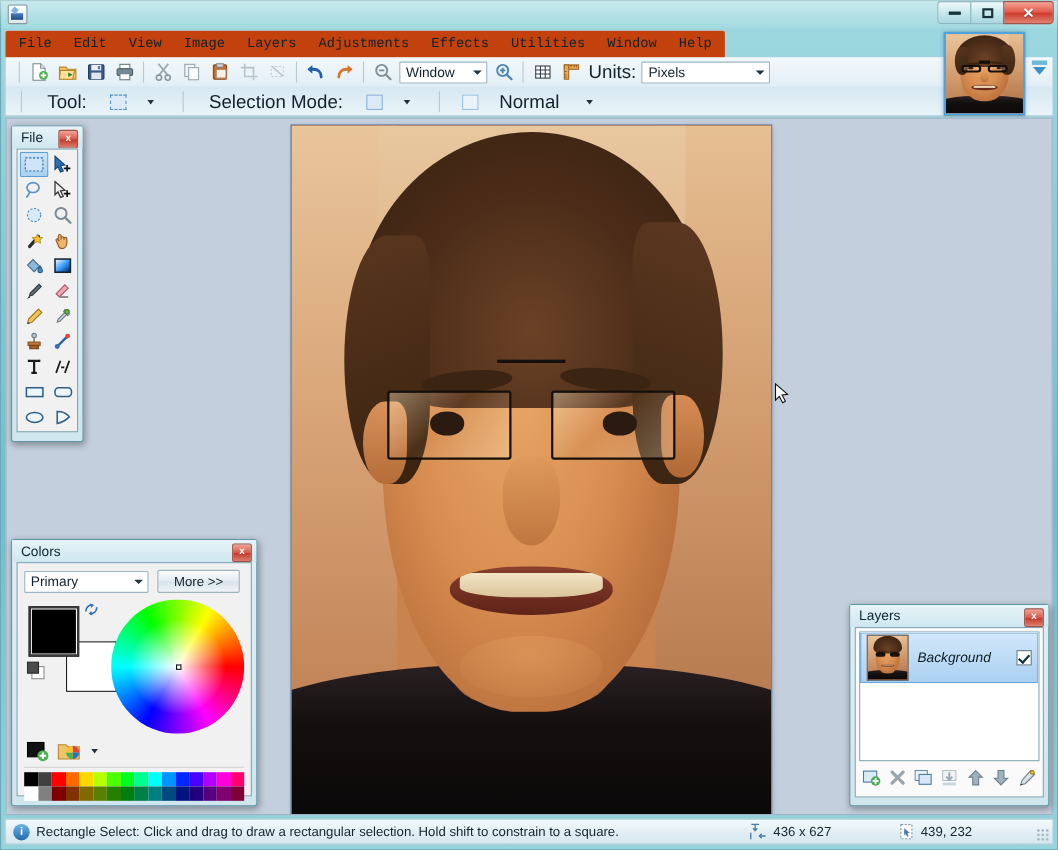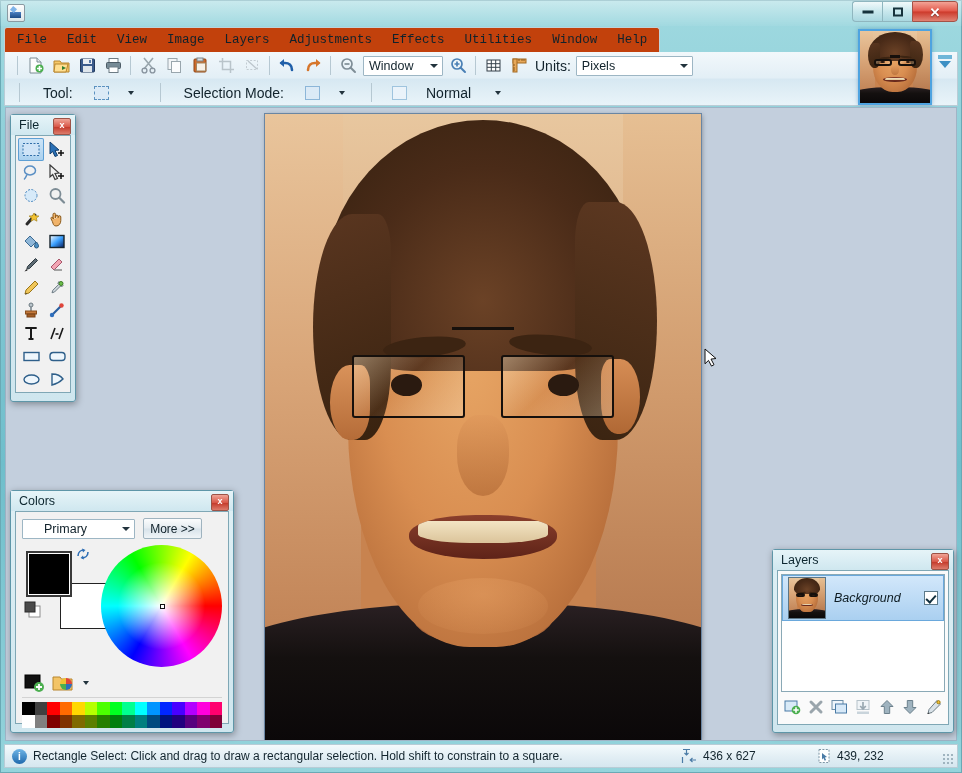--- a/index.html
+++ b/index.html
@@ -83,21 +83,21 @@
   }
   .trow{position:absolute;left:0;height:27px;display:flex;align-items:center;}
   .trow.r1{top:0;}
   .trow.r2{top:27px;gap:16px;}
   .tsep{width:1px;height:19px;background:#b6c8d2;margin:0 4px;}
   .tbtn{
     width:24px;height:23px;margin:0 1px;border-radius:2px;
     position:relative;display:flex;align-items:center;justify-content:center;
     cursor:default;
   }
-  .tlabel{font-size:14px;color:#11222b;margin:0 5px 0 3px;}
+  .tlabel{font-size:17px;color:#11222b;margin:0 5px 0 3px;}
   .combo{
     height:20px;background:#fff;border:1px solid #9db6c4;border-radius:1px;
     display:flex;align-items:center;position:relative;box-sizing:border-box;
   }
   .combo .cval{padding:0 18px 0 5px;font-size:12.5px;color:#11222b;line-height:18px;white-space:nowrap;}
   .combo .carrow{
     position:absolute;right:4px;top:50%;transform:translateY(-50%);
     width:0;height:0;border-left:4px solid transparent;border-right:4px solid transparent;
     border-top:4px solid #22333d;
   }
@@ -173,21 +173,21 @@
   }
   .tool-cell.active{
     background:linear-gradient(180deg,#cfe6f8,#a9d0ee);
     box-shadow:inset 0 0 0 1px #5d9fd4;
   }
 
   
   #colors-palette{left:10px;top:490px;width:224px;height:243px;}
   .colors-inner{padding:6px;}
   .cp-row1{display:flex;align-items:center;gap:8px;margin-bottom:8px;}
-  .cp-combo{width:113px;height:20px;padding-left:16px;}
+  .cp-combo{width:113px;height:20px;}
   .btn-std{
     height:21px;background:linear-gradient(180deg,#fbfcfd,#e5ecf1 48%,#d8e3ea 52%,#eff4f7);
     border:1px solid #9fb3bf;border-radius:2px;font-size:12px;color:#11222b;
     display:flex;align-items:center;justify-content:center;cursor:default;box-sizing:border-box;
   }
   .cp-main{display:flex;}
   .swatch-area{width:80px;position:relative;height:110px;}
   .sw-primary{
     position:absolute;left:4px;top:4px;width:46px;height:46px;
     background:#000;border:2px solid #3a3a3a;box-sizing:border-box;
@@ -721,21 +721,21 @@
       <span class="pal-close">x</span>
     </div>
     <div class="pal-body" style="height:213px;">
       <div class="colors-inner">
 
         <div class="cp-row1">
           <div class="combo cp-combo">
             <span class="cval">Primary</span>
             <span class="carrow"></span>
           </div>
-          <div class="btn-std" style="width:59px;">More &gt;&gt;</div>
+          <div class="btn-std" style="width:75px;">More &gt;&gt;</div>
         </div>
 
         <div class="cp-main">
           <div class="swatch-area">
             <div class="sw-secondary"></div>
             <div class="sw-primary"></div>
             <svg class="sw-swap" viewBox="0 0 14 14">
               <path d="M2 9c0-4 3-6 6-6" stroke="#2f6fb5" stroke-width="1.6" fill="none"></path>
               <path d="M6 1.5L9.5 3 7 5.5z" fill="#2f6fb5"></path>
               <path d="M12 5c0 4-3 6-6 6" stroke="#2f6fb5" stroke-width="1.6" fill="none"></path>

